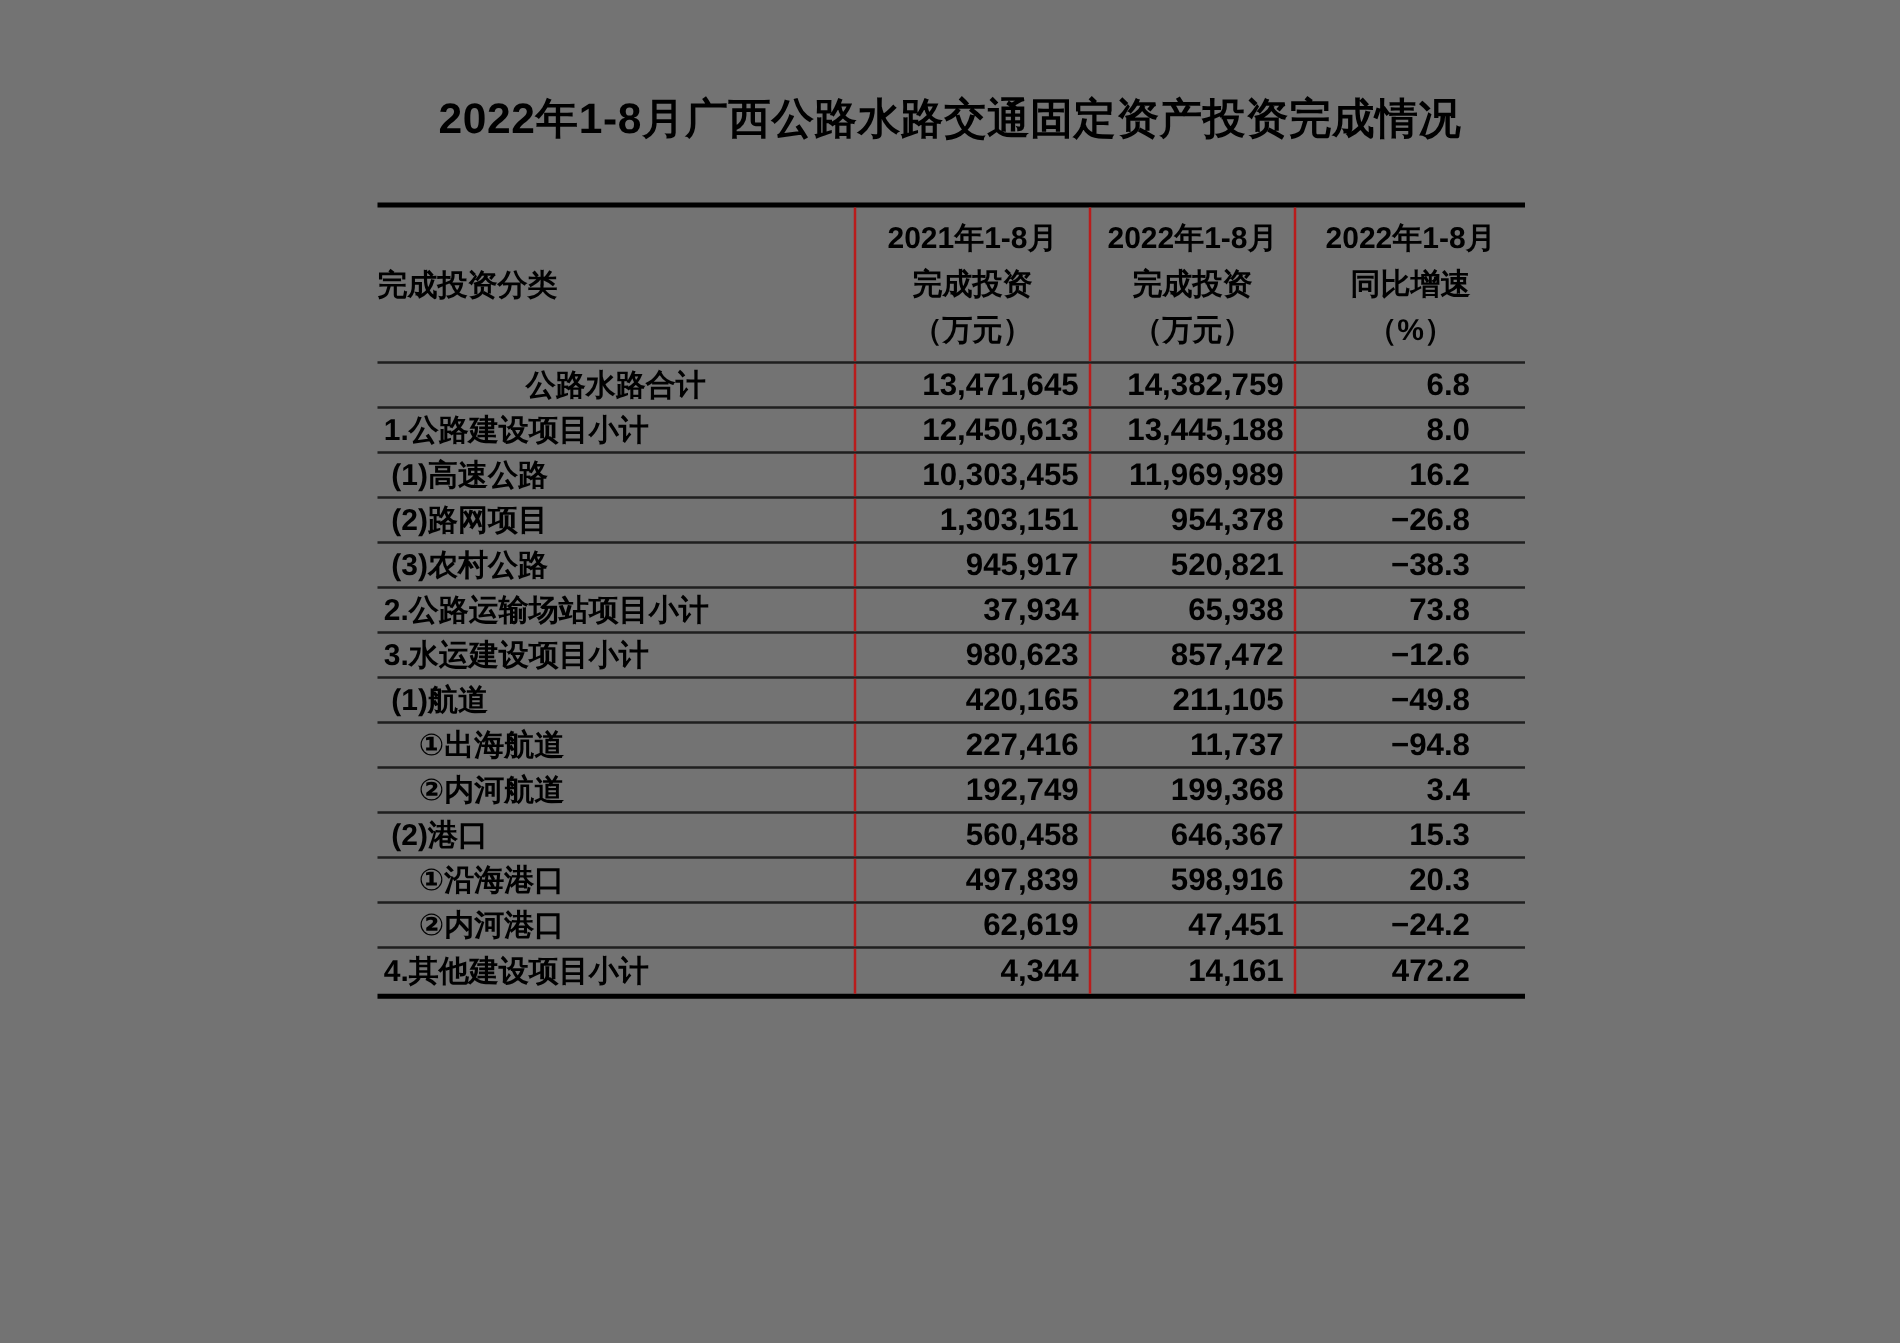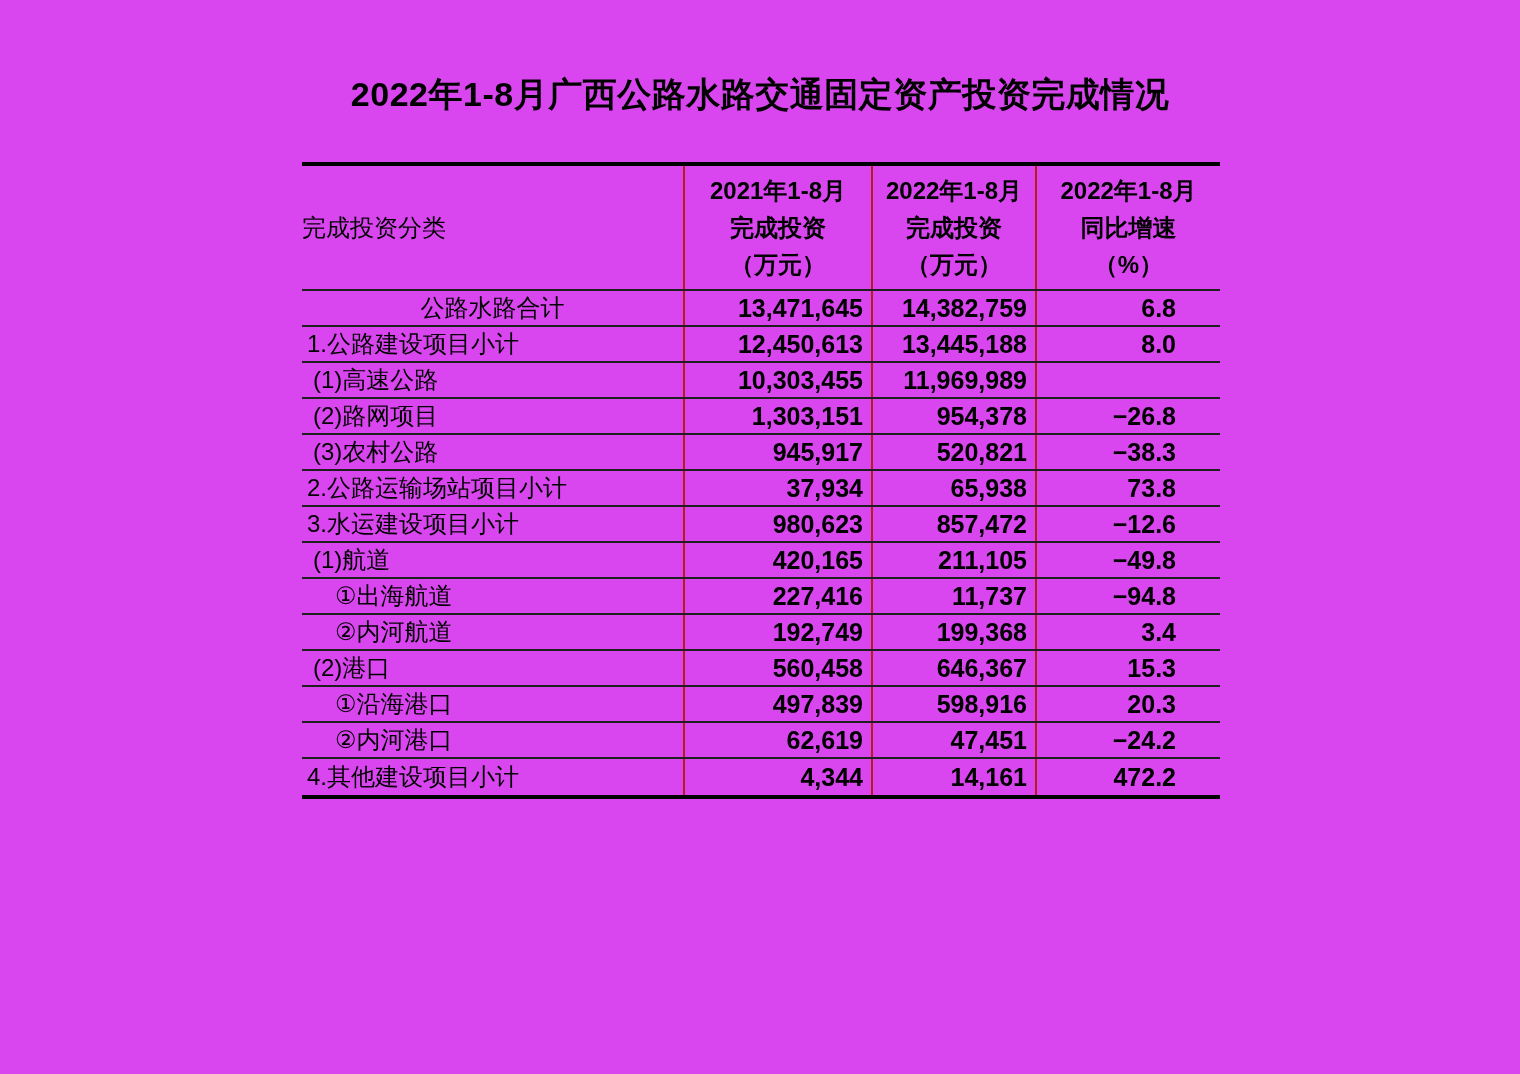--- a/index.html
+++ b/index.html
@@ -4,21 +4,21 @@
 <style>
   * { margin: 0; padding: 0; box-sizing: border-box; }
   html, body {
     width: 1520px; height: 1074px;
     background: #ffffff;
     font-family: "Liberation Sans", "DejaVu Sans", sans-serif;
     color: #000;
     overflow: hidden;
     position: relative;
   }
-  .page { position: absolute; inset: 0; background: #d946ef; padding-left: 13px; }
+  .page { position: absolute; inset: 0; background: #737373; padding-left: 13px; }
 
   .title {
     position: absolute;
     left: 0; right: 0; top: 72px;
     text-align: center;
     font-size: 34px;
     font-weight: bold;
     letter-spacing: 0.5px;
     color: #000;
   }
@@ -52,21 +52,21 @@
     justify-content: center;
     text-align: center;
     font-weight: bold;
     font-size: 24px;
   }
   .hline { display: block; line-height: 37px; }
 
   
   .lbl {
     font-size: 24px;
-    font-weight: normal;
+    font-weight: bold;
     justify-content: flex-start;
   }
   .lbl.center { justify-content: center; }
   .lbl.ind0 { padding-left: 5px; }
   .lbl.ind1 { padding-left: 11px; }
   .lbl.ind2 { padding-left: 33px; }
 
   
   .num {
     font-size: 25px;
@@ -121,20 +121,21 @@
         <div class="trow tbody-row">
           <div class="cell lbl v1 ind0">1.公路建设项目小计</div>
           <div class="cell num v2 pad-s">12,450,613</div>
           <div class="cell num v3 pad-s">13,445,188</div>
           <div class="cell num pad-l">8.0</div>
         </div>
         <div class="trow tbody-row">
           <div class="cell lbl v1 ind1">(1)高速公路</div>
           <div class="cell num v2 pad-s">10,303,455</div>
           <div class="cell num v3 pad-s">11,969,989</div>
+          <div class="cell num pad-l">16.2</div>
         </div>
         <div class="trow tbody-row">
           <div class="cell lbl v1 ind1">(2)路网项目</div>
           <div class="cell num v2 pad-s">1,303,151</div>
           <div class="cell num v3 pad-s">954,378</div>
           <div class="cell num pad-l">−26.8</div>
         </div>
         <div class="trow tbody-row">
           <div class="cell lbl v1 ind1">(3)农村公路</div>
           <div class="cell num v2 pad-s">945,917</div>

